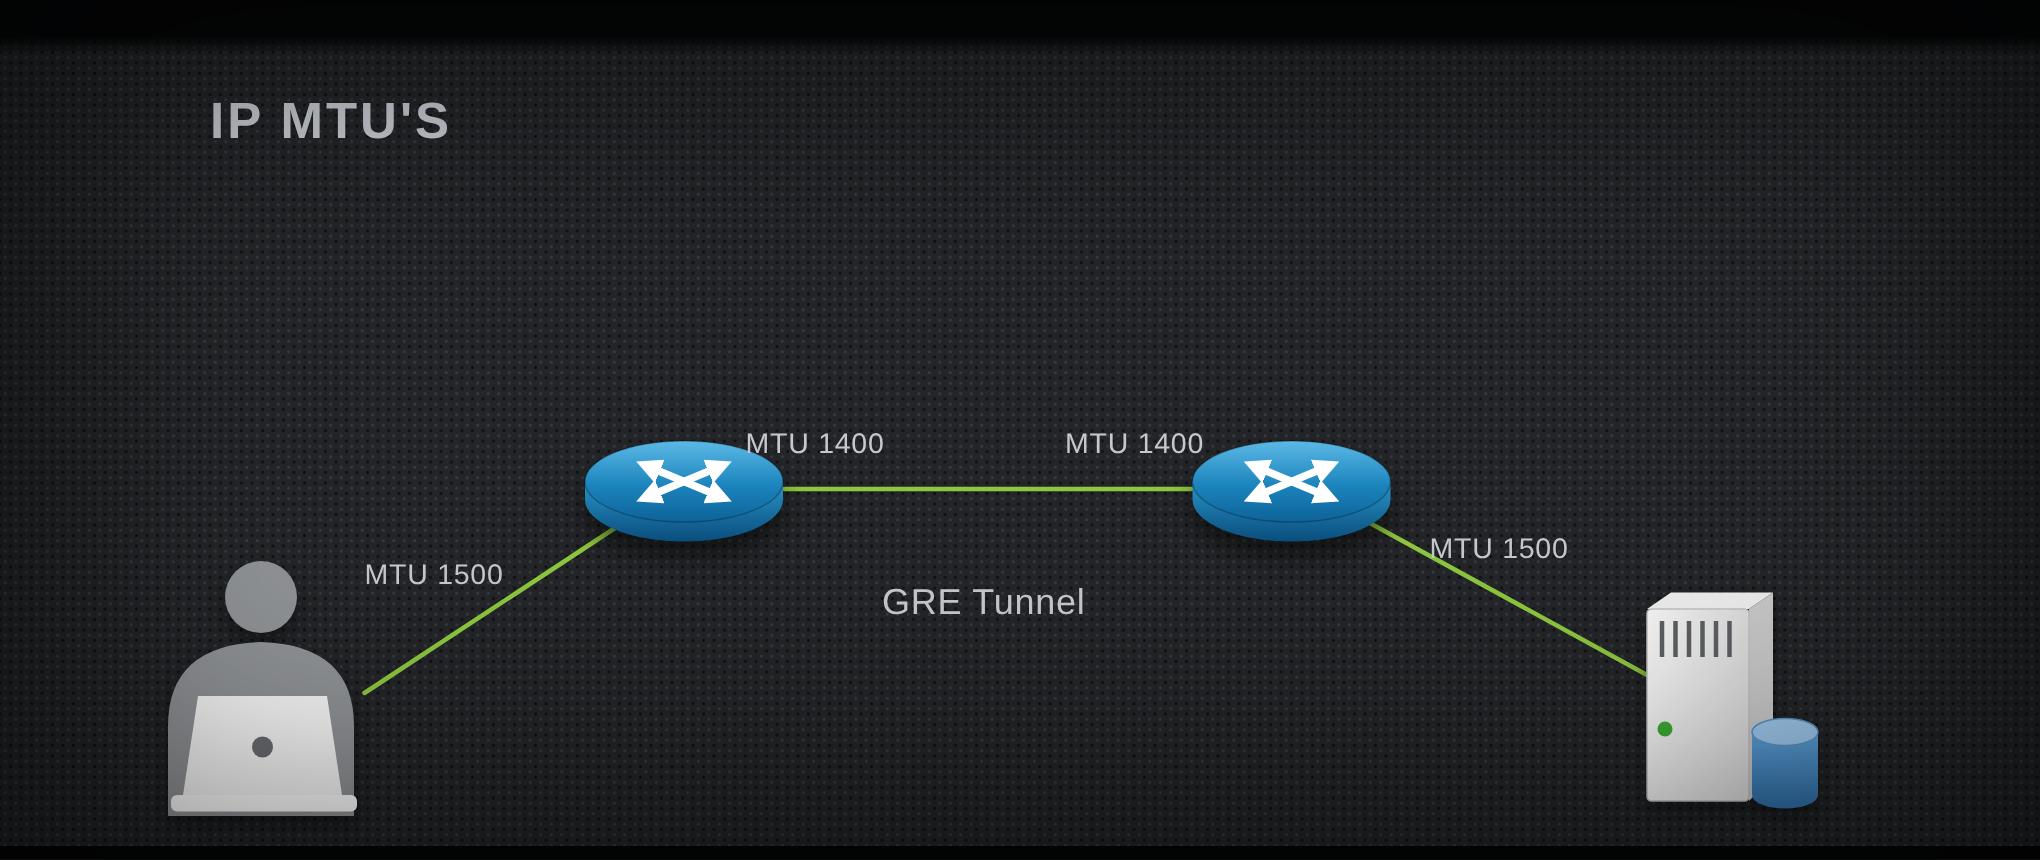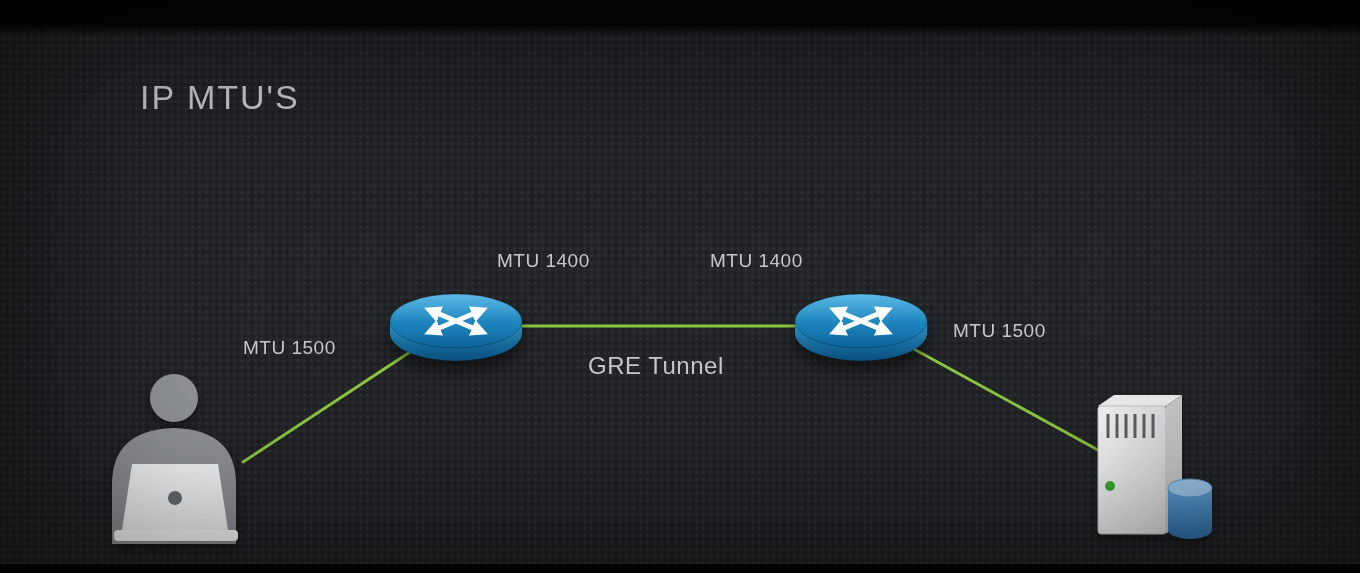--- a/index.html
+++ b/index.html
@@ -21,28 +21,29 @@
   }
   .band-top{
     position:absolute;top:0;left:0;right:0;height:34px;z-index:4;
     background:linear-gradient(180deg,#050607 70%, rgba(5,6,7,0.25) 100%);
   }
   .band-bottom{
     position:absolute;bottom:0;left:0;right:0;height:9px;z-index:4;
     background:#040505;
   }
   .title{
-    position:absolute;left:140px;top:78px;z-index:3;
-    font-size:34px;font-weight:400;letter-spacing:2px;
+    position:absolute;left:140px;top:62px;z-index:3;
+    font-size:34px;font-weight:700;letter-spacing:2px;
     color:#c8ccd1;
   }
   .lbl{
     position:absolute;z-index:3;
     font-size:19px;color:#c5c9ce;letter-spacing:0.5px;
     white-space:nowrap;
+    margin-top:36px;
   }
   .lbl-gre{font-size:24px;}
   .links-layer{position:absolute;left:0;top:0;z-index:1;}
   .node{position:absolute;z-index:2;}
   .router-svg{filter:drop-shadow(0 10px 7px rgba(0,0,0,0.45));}
   .server-svg{filter:drop-shadow(0 6px 6px rgba(0,0,0,0.4));}
   .person-svg{filter:drop-shadow(0 6px 6px rgba(0,0,0,0.4));}
 </style>
 </head>
 <body>

